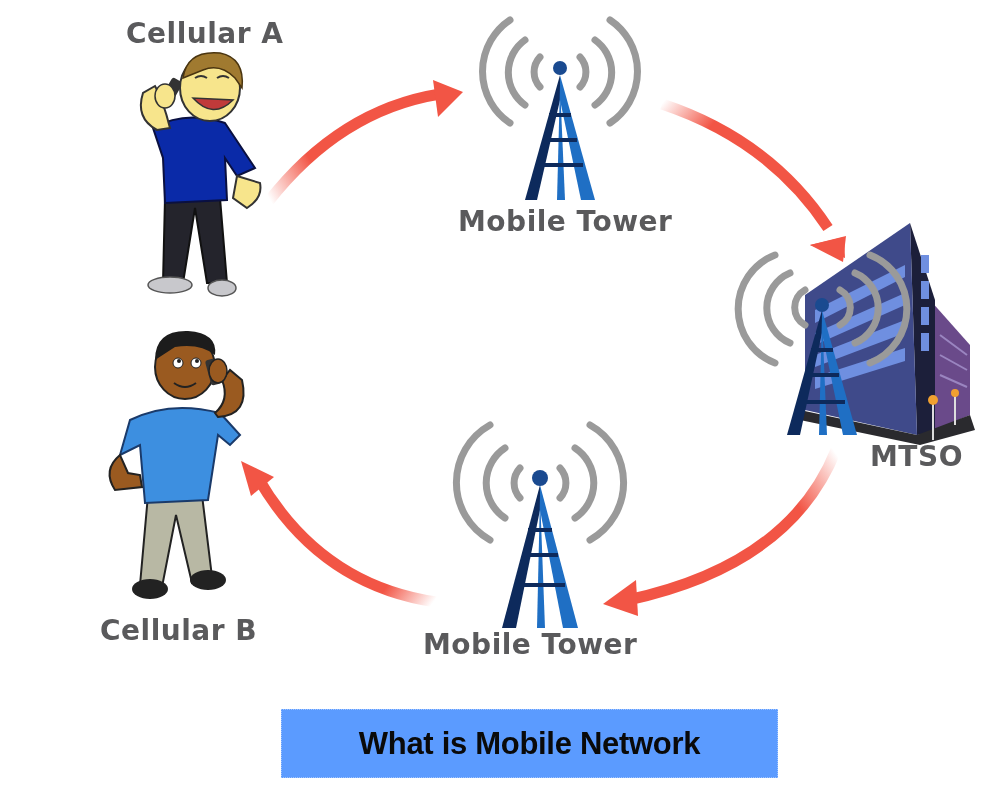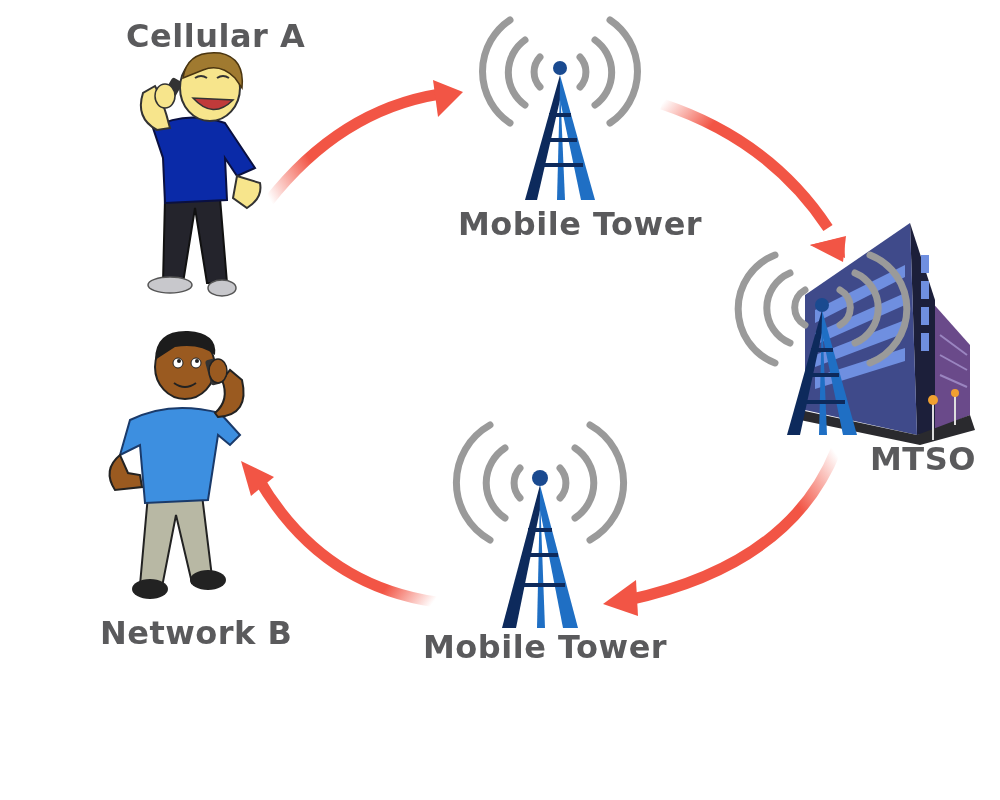--- a/index.html
+++ b/index.html
@@ -8,21 +8,21 @@
       background: #ffffff;
       font-family: "DejaVu Sans", sans-serif;
       position: relative;
     }
     .stage { position: absolute; left: 0; top: 0; width: 1000px; height: 800px; }
     .label {
       position: absolute;
       font-family: "DejaVu Sans", sans-serif;
       font-weight: bold;
       color: #5a5a5c;
-      font-size: 32px;
+      font-size: 28px;
       letter-spacing: 0.5px;
       white-space: nowrap;
     }
     .title-box {
       position: absolute;
       left: 281px; top: 709px; width: 497px; height: 69px;
       background: #5b9bff;
       border: 1px dotted #9ec3ff;
       box-sizing: border-box;
       display: flex; align-items: center; justify-content: center;
@@ -233,16 +233,19 @@
       <line x1="78" y1="120" x2="102" y2="120"></line>
       <line x1="72" y1="145" x2="108" y2="145"></line>
       <line x1="65" y1="175" x2="115" y2="175"></line>
     </g>
     <circle cx="90" cy="68" r="8" fill="#1a4a90"></circle>
   </svg>
 
   <div class="label" style="left:126px;top:17px;">Cellular A</div>
   <div class="label" style="left:458px;top:205px;">Mobile Tower</div>
   <div class="label" style="left:870px;top:440px;">MTSO</div>
-  <div class="label" style="left:100px;top:614px;">Network B</div>
+  <div class="label" style="left:100px;top:614px;">Cellular B</div>
   <div class="label" style="left:423px;top:628px;">Mobile Tower</div>
 
+  <div class="title-box">
+    <span class="title-text">What is Mobile Network</span>
+  </div>
 </div>
 
 </body></html>

